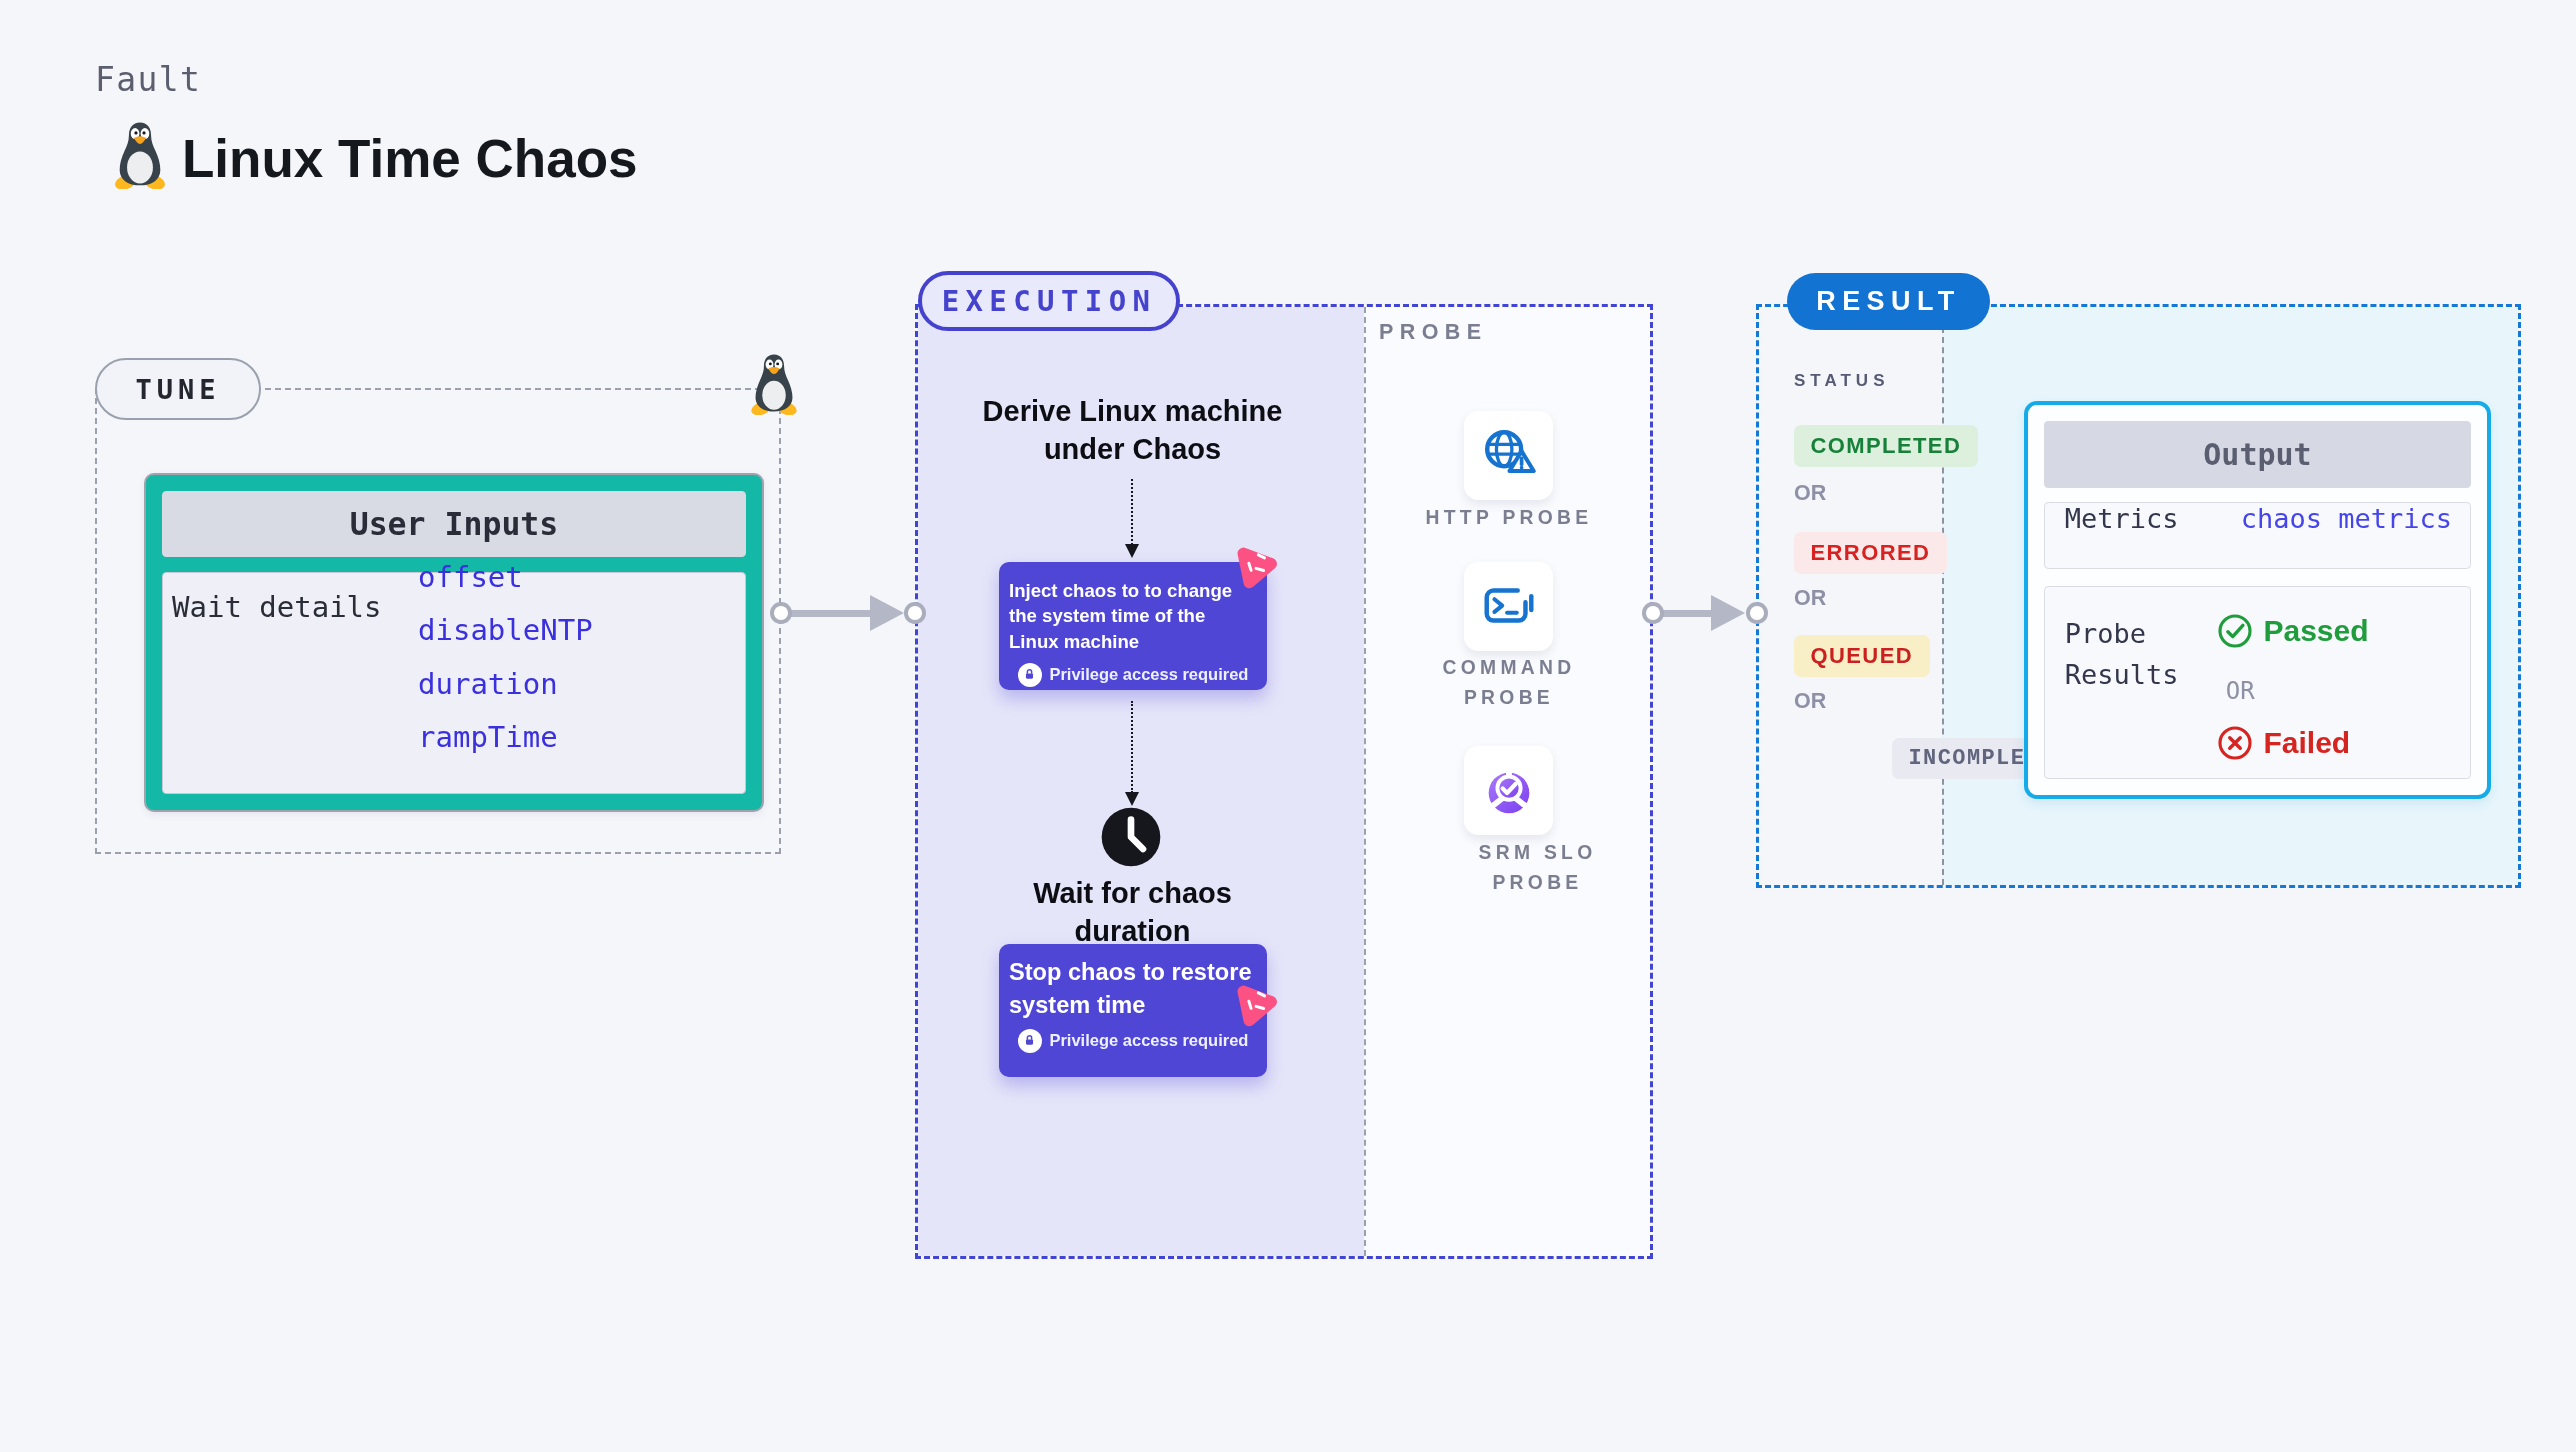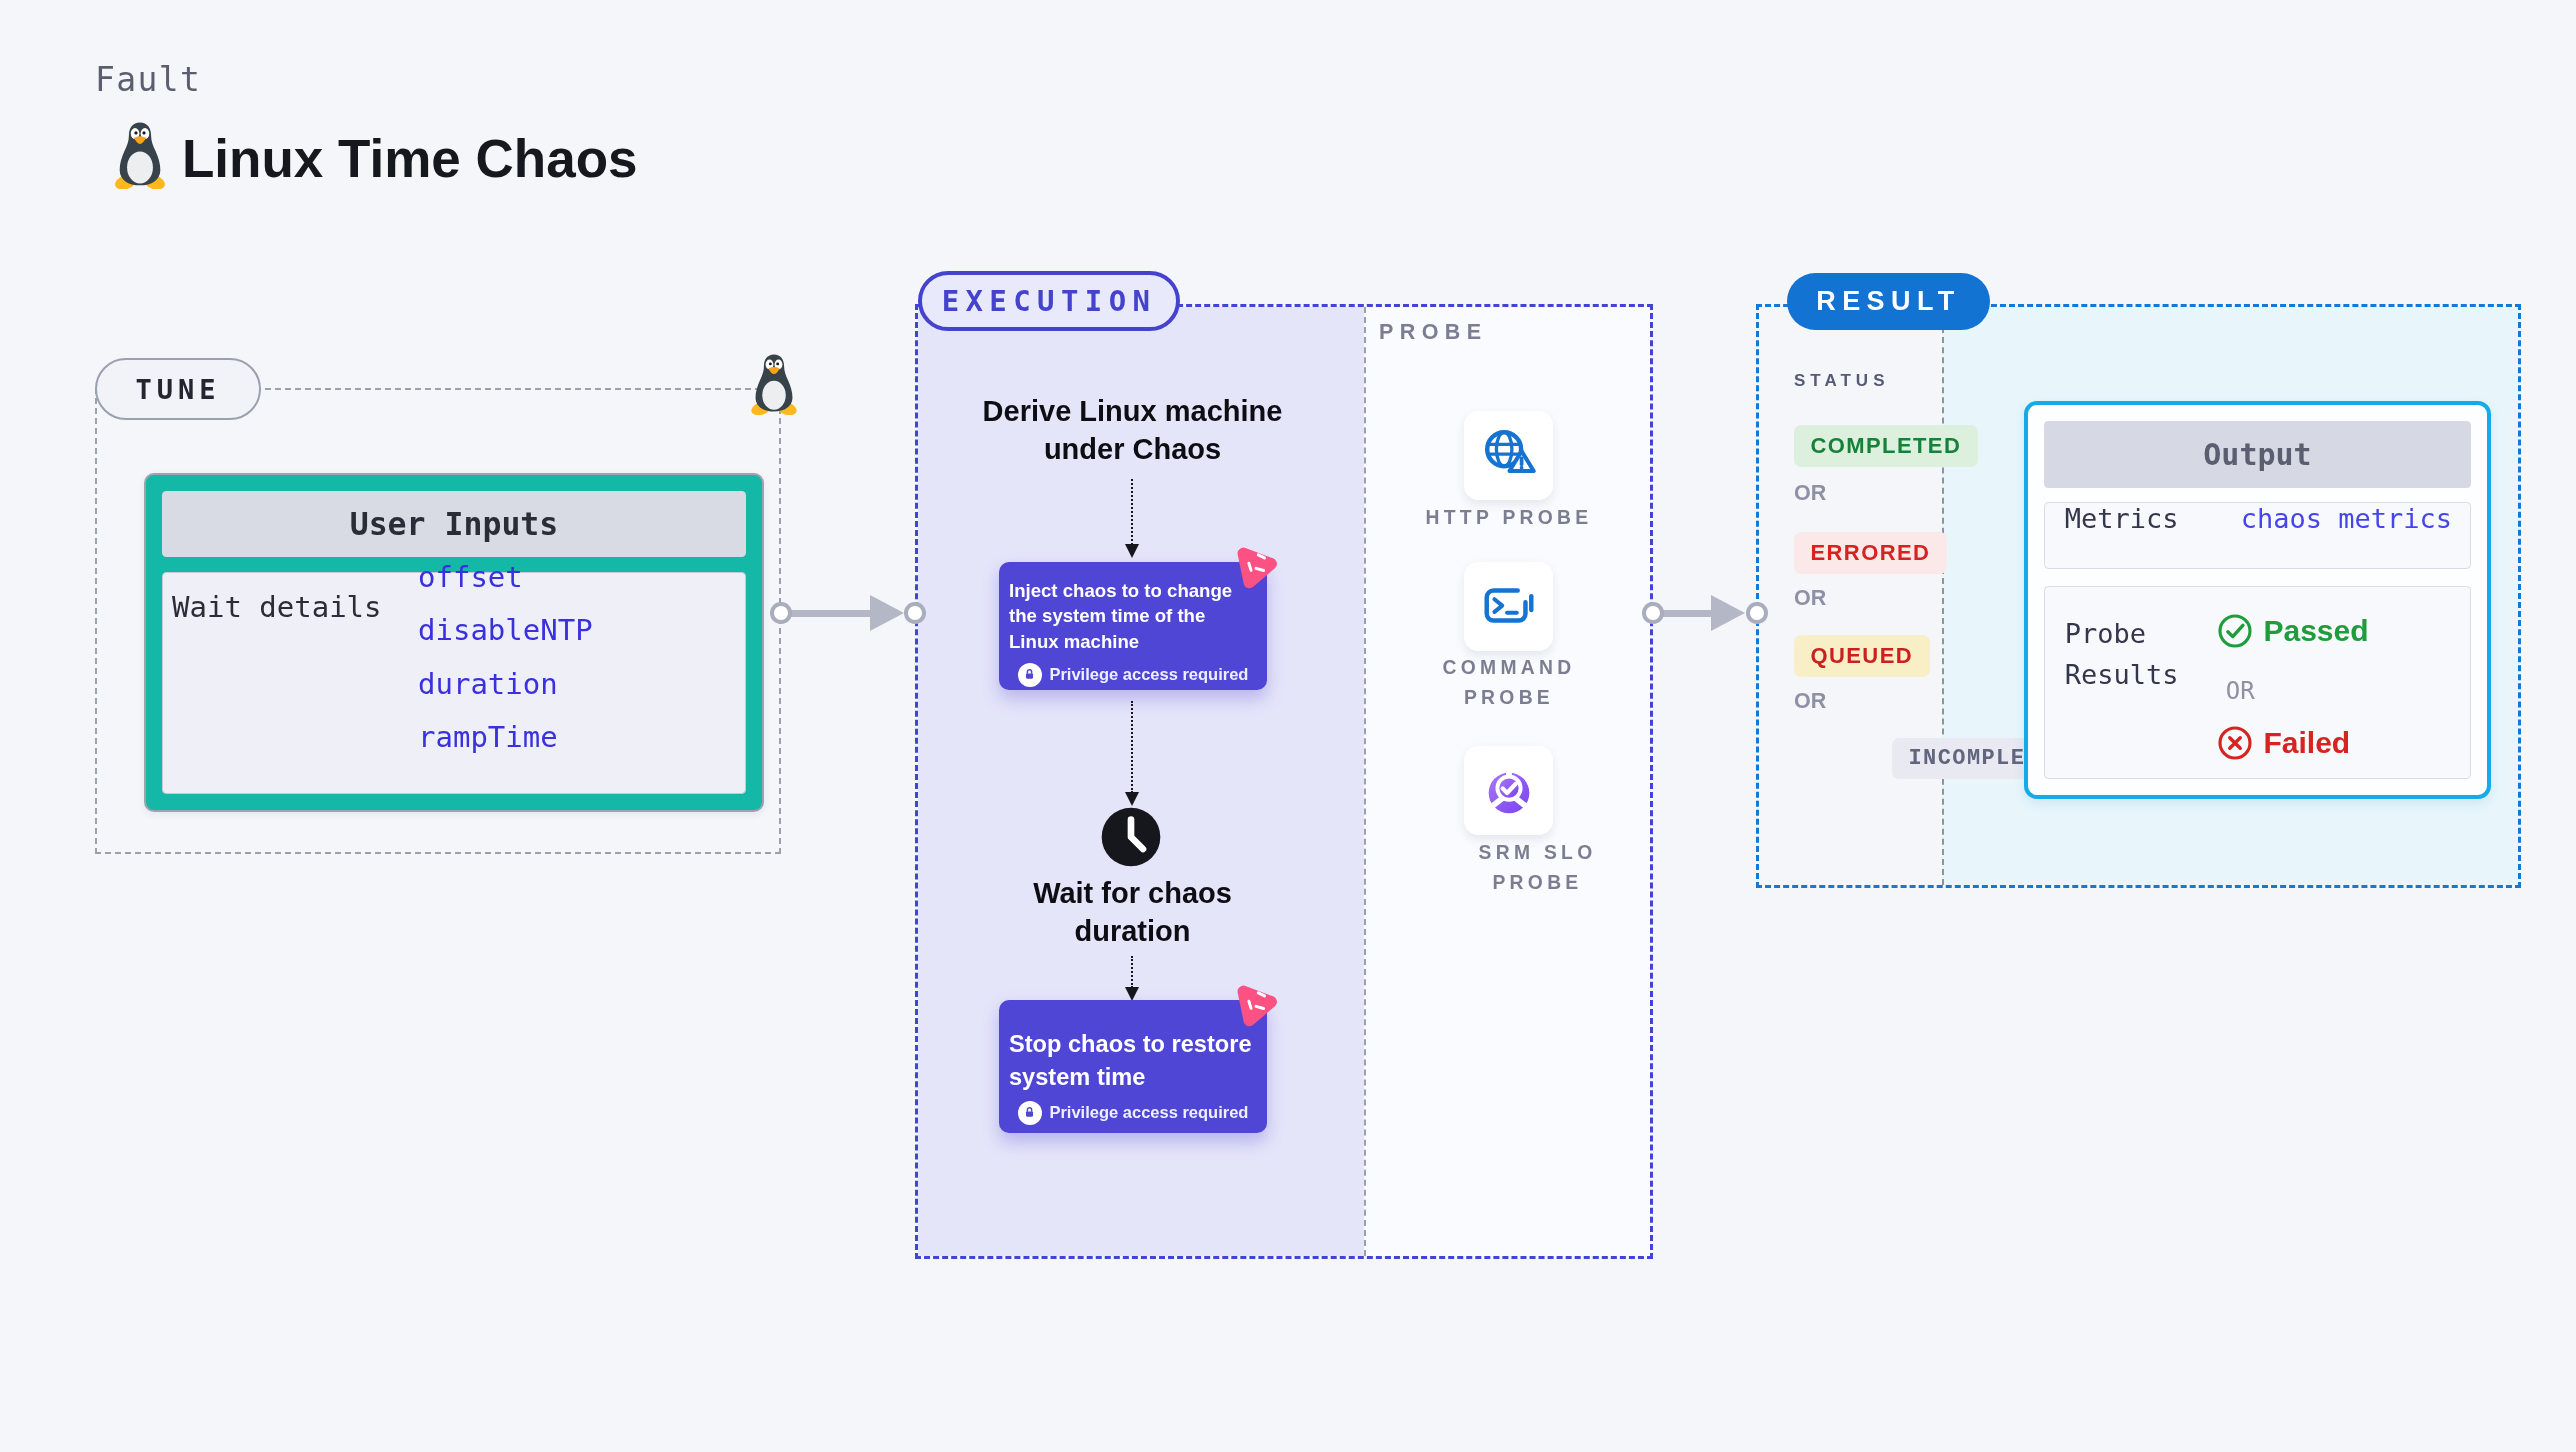--- a/index.html
+++ b/index.html
@@ -47,21 +47,21 @@
   .dot { width:21.5px; height:21.5px; border-radius:50%; background:#ffffff; border:4.3px solid #a9adbc; z-index:5; }
   .vline { border-left:2.9px dotted #15171c; width:0; z-index:3; }
   .vhead { width:0; height:0; border-top:14.3px solid #15171c; border-left:7.9px solid transparent; border-right:7.9px solid transparent; z-index:3; }
 
   
   .flow-label { font-weight:bold; color:#0c0e13; text-align:center; line-height:1.3; z-index:3; }
   .derive { left:964px; top:393px; width:337px; font-size:29px; }
   .waitlbl { left:1018px; top:875px; width:229px; font-size:29px; }
   .node { background:#4f46d6; border-radius:10px; color:#ffffff; text-align:left; z-index:3; box-shadow:0 8.6px 17px rgba(79,70,214,.30); }
   .node-inject { left:999px; top:562px; width:268px; height:128px; padding-top:15.8px; }
-  .node-stop { left:999px; top:1000px; width:268px; height:133px; padding-top:28px; }
+  .node-stop { left:999px; top:944px; width:268px; height:133px; padding-top:12px; }
   .node-text { font-weight:bold; line-height:1.38; padding:0 10px; }
   .node-inject .node-text { font-size:18.6px; }
   .node-stop .node-text { font-size:23.6px; }
   .priv-row { display:flex; align-items:center; justify-content:center; gap:7.9px; margin-top:7.9px; }
   .lock-bubble { width:24px; height:24px; border-radius:50%; background:#ffffff; display:flex; align-items:center; justify-content:center; }
   .priv-text { font-size:16.5px; color:#eef0ff; font-weight:600; }
   .chaos-mark { width:52px; height:47px; z-index:4; transform:rotate(-6deg); }
   .clock-wrap { left:1099px; top:805px; width:64px; height:64px; z-index:3; }
 
   

